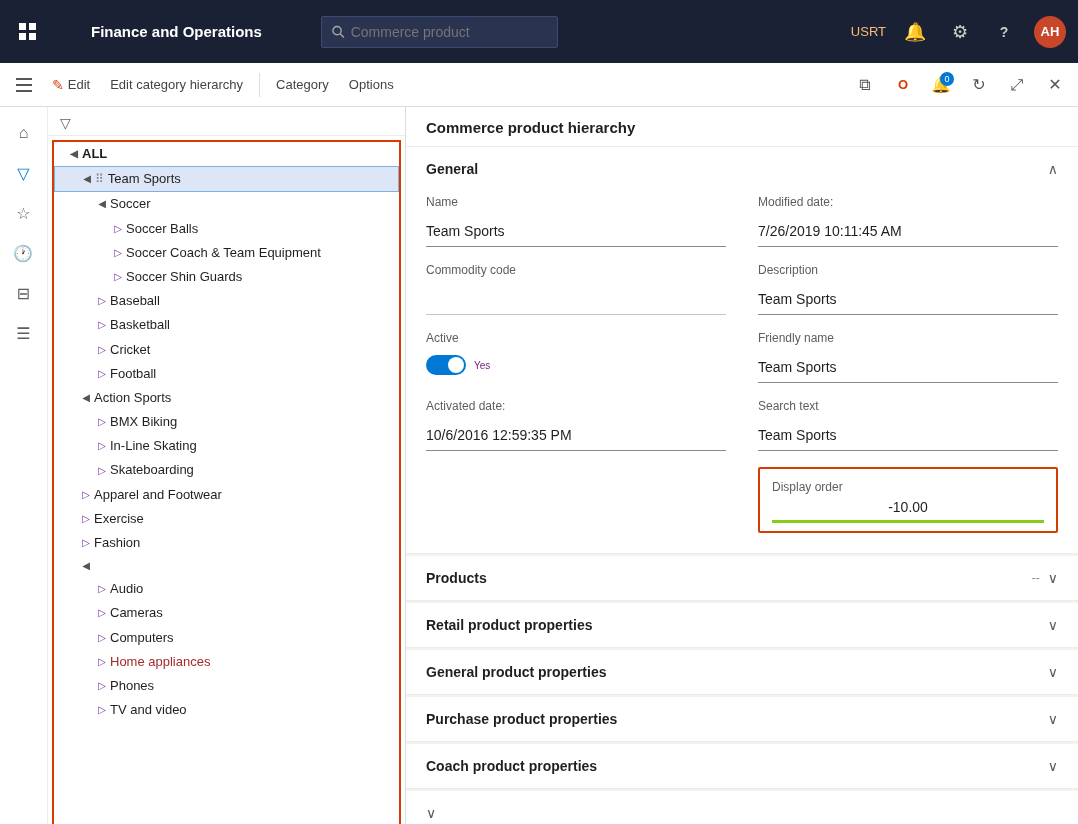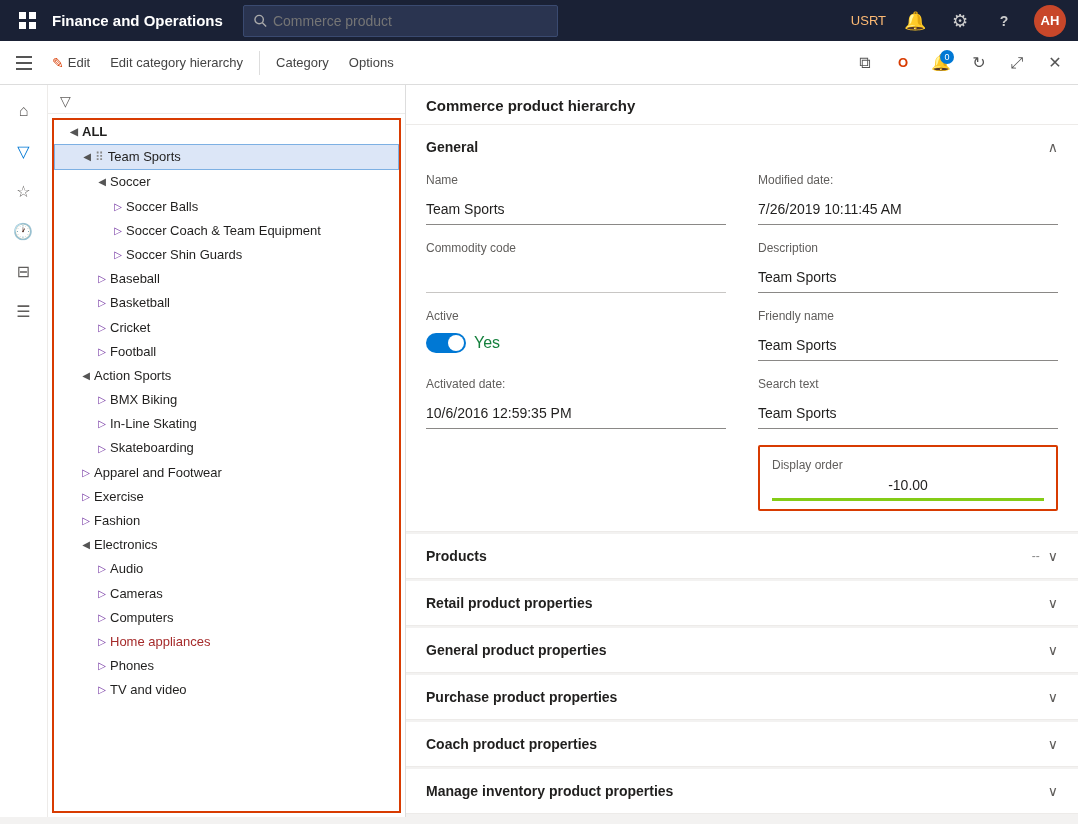--- a/index.html
+++ b/index.html
@@ -1,25 +1,26 @@
 <!DOCTYPE html>
 <html><head>
   <meta charset="utf-8">
   <style>
     * { box-sizing: border-box; margin: 0; padding: 0; font-family: 'Segoe UI', Arial, sans-serif; }
     body { width: 1078px; height: 824px; overflow: hidden; background: #f3f2f1; }
 
     
     .top-nav {
       background: #1a2135;
-      height: 41px;
+      height: 63px;
       display: flex;
       align-items: center;
       padding: 0 12px;
       color: white;
+      gap: 39px;
     }
     .top-nav .app-grid {
       width: 32px; height: 32px;
       display: flex; align-items: center; justify-content: center;
       cursor: pointer;
     }
     .top-nav .app-title {
       color: white;
       font-size: 15px;
       font-weight: 600;
@@ -272,21 +273,21 @@
     .toggle-knob {
       position: absolute;
       top: 2px;
       width: 16px; height: 16px;
       background: white;
       border-radius: 50%;
       left: 2px;
       transition: left 0.2s;
     }
     .toggle.on .toggle-knob { left: 22px; }
-    .toggle-label { font-size: 16px; color: #15803d; }
+    .toggle-label { font-size: 10px; color: #701a75; }
 
     
     .display-order-box {
       border: 2px solid #d83b01;
       border-radius: 2px;
       padding: 8px 12px;
     }
     .detail-panel::-webkit-scrollbar { width: 8px; }
     .detail-panel::-webkit-scrollbar-track { background: #f1f1f1; }
     .detail-panel::-webkit-scrollbar-thumb { background: #c8c6c4; border-radius: 3px; }
@@ -455,21 +456,20 @@
         <span class="tree-item-label">Exercise</span>
       </div>
 
       <div class="tree-item indent-1">
         <span class="tree-expand child-icon">▷</span>
         <span class="tree-item-label">Fashion</span>
       </div>
 
       <div class="tree-item indent-1">
         <span class="tree-expand">◀</span>
-        <span class="tree-item-label">Electronics</span>
       </div>
 
       <div class="tree-item indent-2">
         <span class="tree-expand child-icon">▷</span>
         <span class="tree-item-label">Audio</span>
       </div>
 
       <div class="tree-item indent-2">
         <span class="tree-expand child-icon">▷</span>
         <span class="tree-item-label">Cameras</span>
@@ -600,19 +600,18 @@
 
     <div class="accordion">
       <div class="accordion-header">
         <span class="accordion-title">Coach product properties</span>
         <span class="accordion-chevron">∨</span>
       </div>
     </div>
 
     <div class="accordion">
       <div class="accordion-header">
-        <span class="accordion-title">Manage inventory product properties</span>
         <span class="accordion-chevron">∨</span>
       </div>
     </div>
 
   </div>
 </div>
 
 </body></html>

